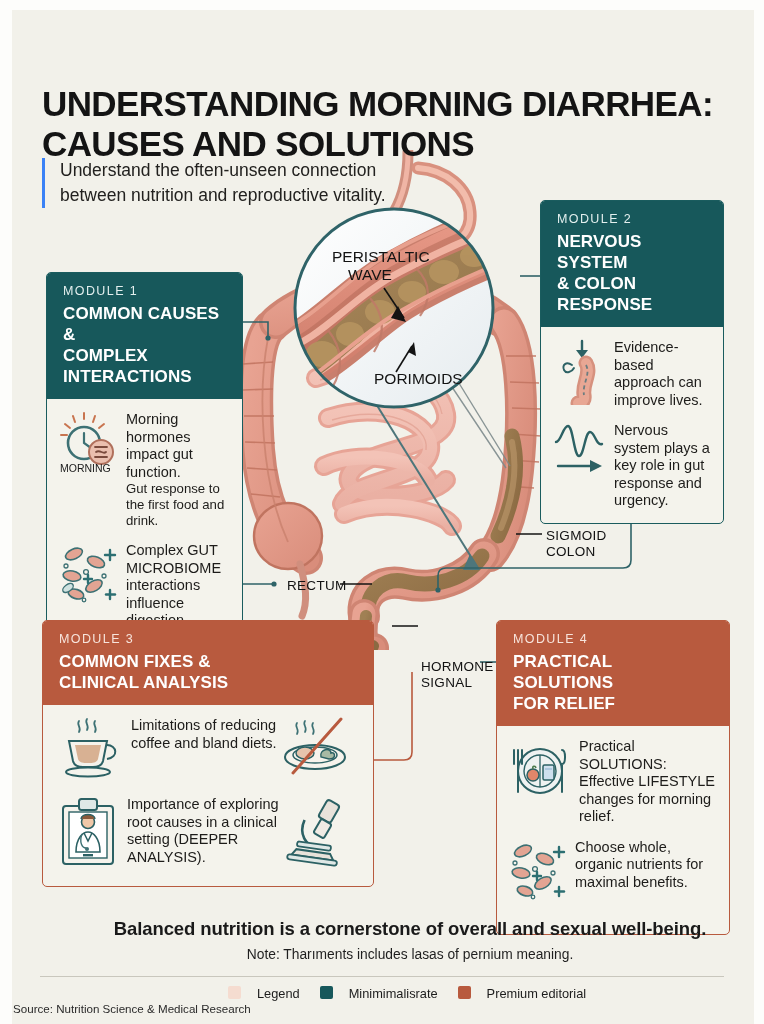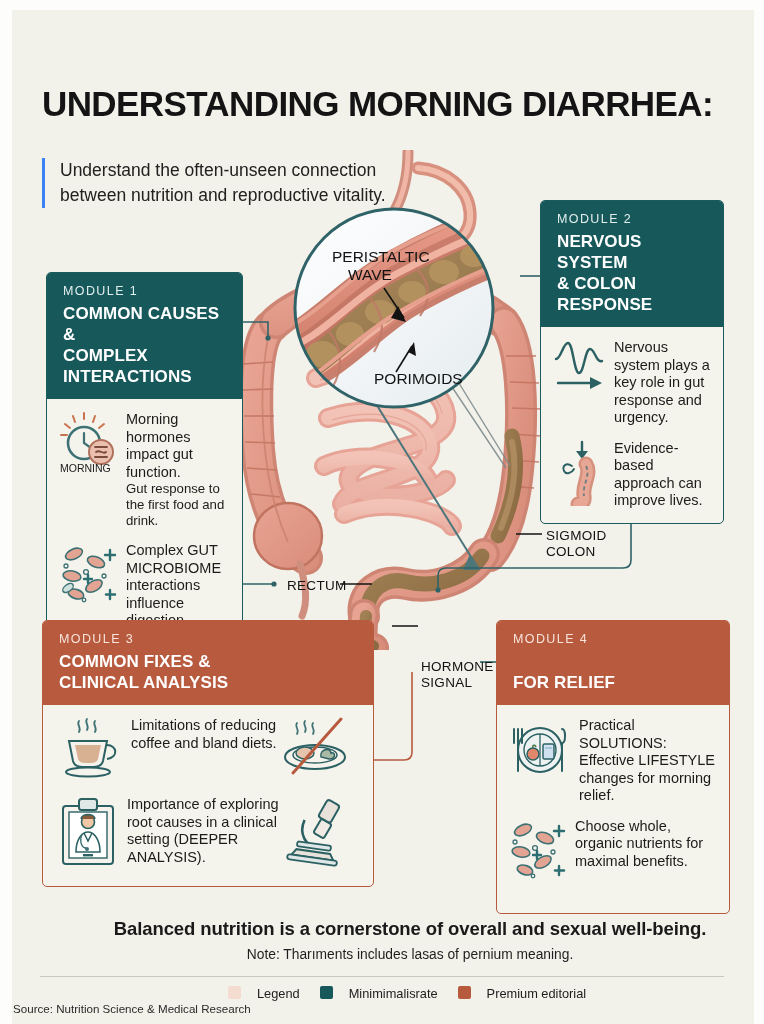--- a/index.html
+++ b/index.html
@@ -302,20 +302,21 @@
 
     <g fill="none" stroke="#131313" stroke-width="1.5">
       <path d="M340 584 L372 584"></path>
       <path d="M516 534 L542 534"></path>
       <path d="M392 626 L418 626"></path>
     </g>
   </svg>
 
   <div class="title">
     <span>UNDERSTANDING MORNING DIARRHEA:</span>
+    <span class="l2">CAUSES AND SOLUTIONS</span>
   </div>
   <div class="subtitle-wrap">
     <div class="subtitle">Understand the often-unseen connection between nutrition and reproductive vitality.</div>
   </div>
 
   <div class="card teal" id="module1">
     <div class="card-head">
       <div class="mod-kicker">MODULE 1</div>
       <div class="mod-title">
         <span>COMMON CAUSES &amp;</span><br>
@@ -387,41 +388,41 @@
     <div class="card-head">
       <div class="mod-kicker">MODULE 2</div>
       <div class="mod-title">
         <span>NERVOUS SYSTEM</span><br>
         <span>&amp; COLON RESPONSE</span>
       </div>
     </div>
     <div class="card-body">
       <div class="row">
         <div class="ico">
-          <svg width="52" height="58" viewBox="0 0 52 58">
-            <path d="M2 20 C7 20 9 4 14 4 C19 4 20 34 25 34 C30 34 31 10 36 10 C41 10 42 24 48 22" fill="none" stroke="#2c6164" stroke-width="2.4" stroke-linecap="round"></path>
-            <path d="M4 44 L44 44" fill="none" stroke="#2c6164" stroke-width="2.4" stroke-linecap="round"></path>
-            <path d="M36 38 L48 44 L36 50 Z" fill="#2c6164"></path>
-          </svg>
-        </div>
-        <div class="txt">Nervous system plays a key role in gut response and urgency.</div>
-      </div>
-
-      <div class="row">
-        <div class="ico">
           <svg width="52" height="66" viewBox="0 0 52 66">
             <path d="M28 2 L28 16" stroke="#2c6164" stroke-width="2.4" fill="none" stroke-linecap="round"></path>
             <path d="M22 11 L28 19 L34 11 Z" fill="#2c6164"></path>
             <path d="M32 24 C38 34 28 44 30 56 C31 62 28 64 24 64" fill="none" stroke="#d6917e" stroke-width="15" stroke-linecap="round"></path>
             <path d="M32 24 C38 34 28 44 30 56 C31 62 28 64 24 64" fill="none" stroke="#e8a794" stroke-width="10" stroke-linecap="round"></path>
             <path d="M32 26 C37 35 28 45 30 56" fill="none" stroke="#6b7d80" stroke-width="1.8" stroke-dasharray="4 3"></path>
             <path d="M18 26 C12 22 8 26 10 31 C12 35 18 33 20 29" fill="none" stroke="#2c6164" stroke-width="1.9" stroke-linecap="round"></path>
           </svg>
         </div>
         <div class="txt">Evidence-based approach can improve lives.</div>
+      </div>
+
+      <div class="row">
+        <div class="ico">
+          <svg width="52" height="58" viewBox="0 0 52 58">
+            <path d="M2 20 C7 20 9 4 14 4 C19 4 20 34 25 34 C30 34 31 10 36 10 C41 10 42 24 48 22" fill="none" stroke="#2c6164" stroke-width="2.4" stroke-linecap="round"></path>
+            <path d="M4 44 L44 44" fill="none" stroke="#2c6164" stroke-width="2.4" stroke-linecap="round"></path>
+            <path d="M36 38 L48 44 L36 50 Z" fill="#2c6164"></path>
+          </svg>
+        </div>
+        <div class="txt">Nervous system plays a key role in gut response and urgency.</div>
       </div>
     </div>
   </div>
 
   <div class="card terra" id="module3">
     <div class="card-head">
       <div class="mod-kicker">MODULE 3</div>
       <div class="mod-title">
         <span>COMMON FIXES &amp;</span><br>
         <span>CLINICAL ANALYSIS</span>
@@ -488,21 +489,21 @@
           </svg>
         </div>
       </div>
     </div>
   </div>
 
   <div class="card terra" id="module4">
     <div class="card-head">
       <div class="mod-kicker">MODULE 4</div>
       <div class="mod-title">
-        <br>
+        <span>PRACTICAL SOLUTIONS</span><br>
         <span>FOR RELIEF</span>
       </div>
     </div>
     <div class="card-body">
       <div class="row">
         <div class="ico">
           <svg width="62" height="62" viewBox="0 0 62 62">
             <circle cx="31" cy="33" r="22" fill="#eef2f1" stroke="#2c6164" stroke-width="2"></circle>
             <circle cx="31" cy="33" r="16" fill="none" stroke="#2c6164" stroke-width="1.4"></circle>
             <path d="M31 17 L31 49" stroke="#2c6164" stroke-width="1.3"></path>

